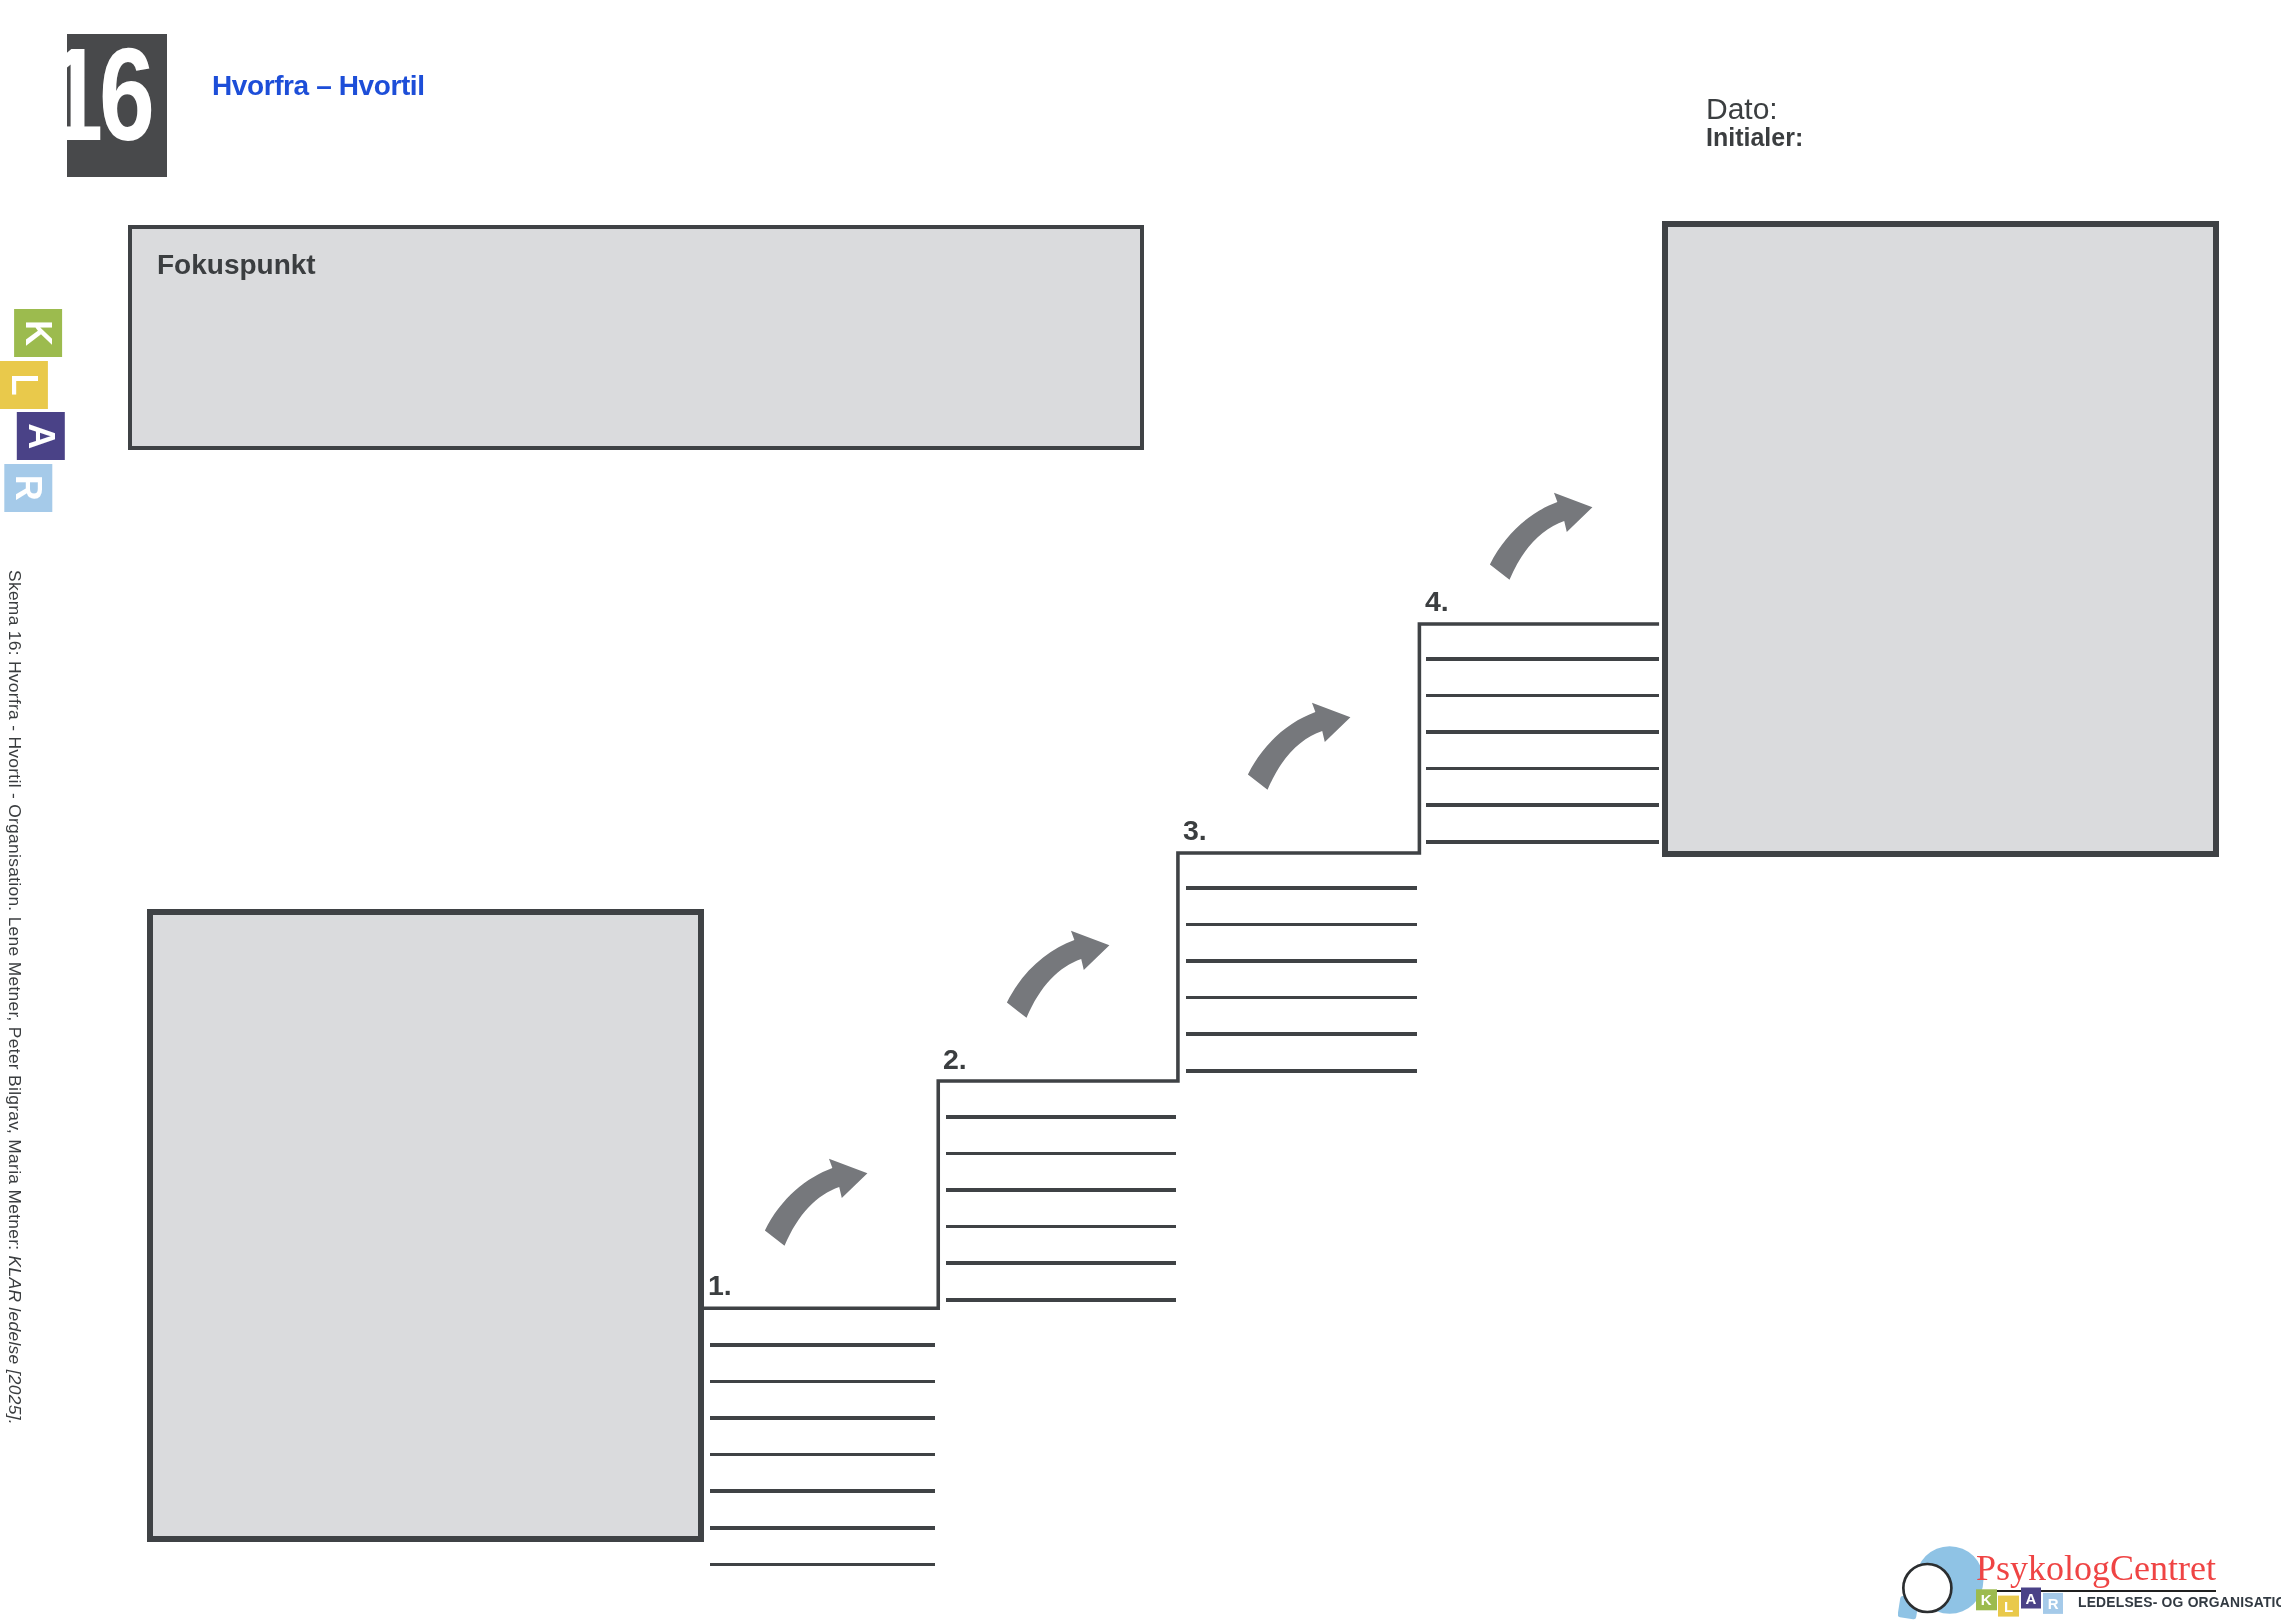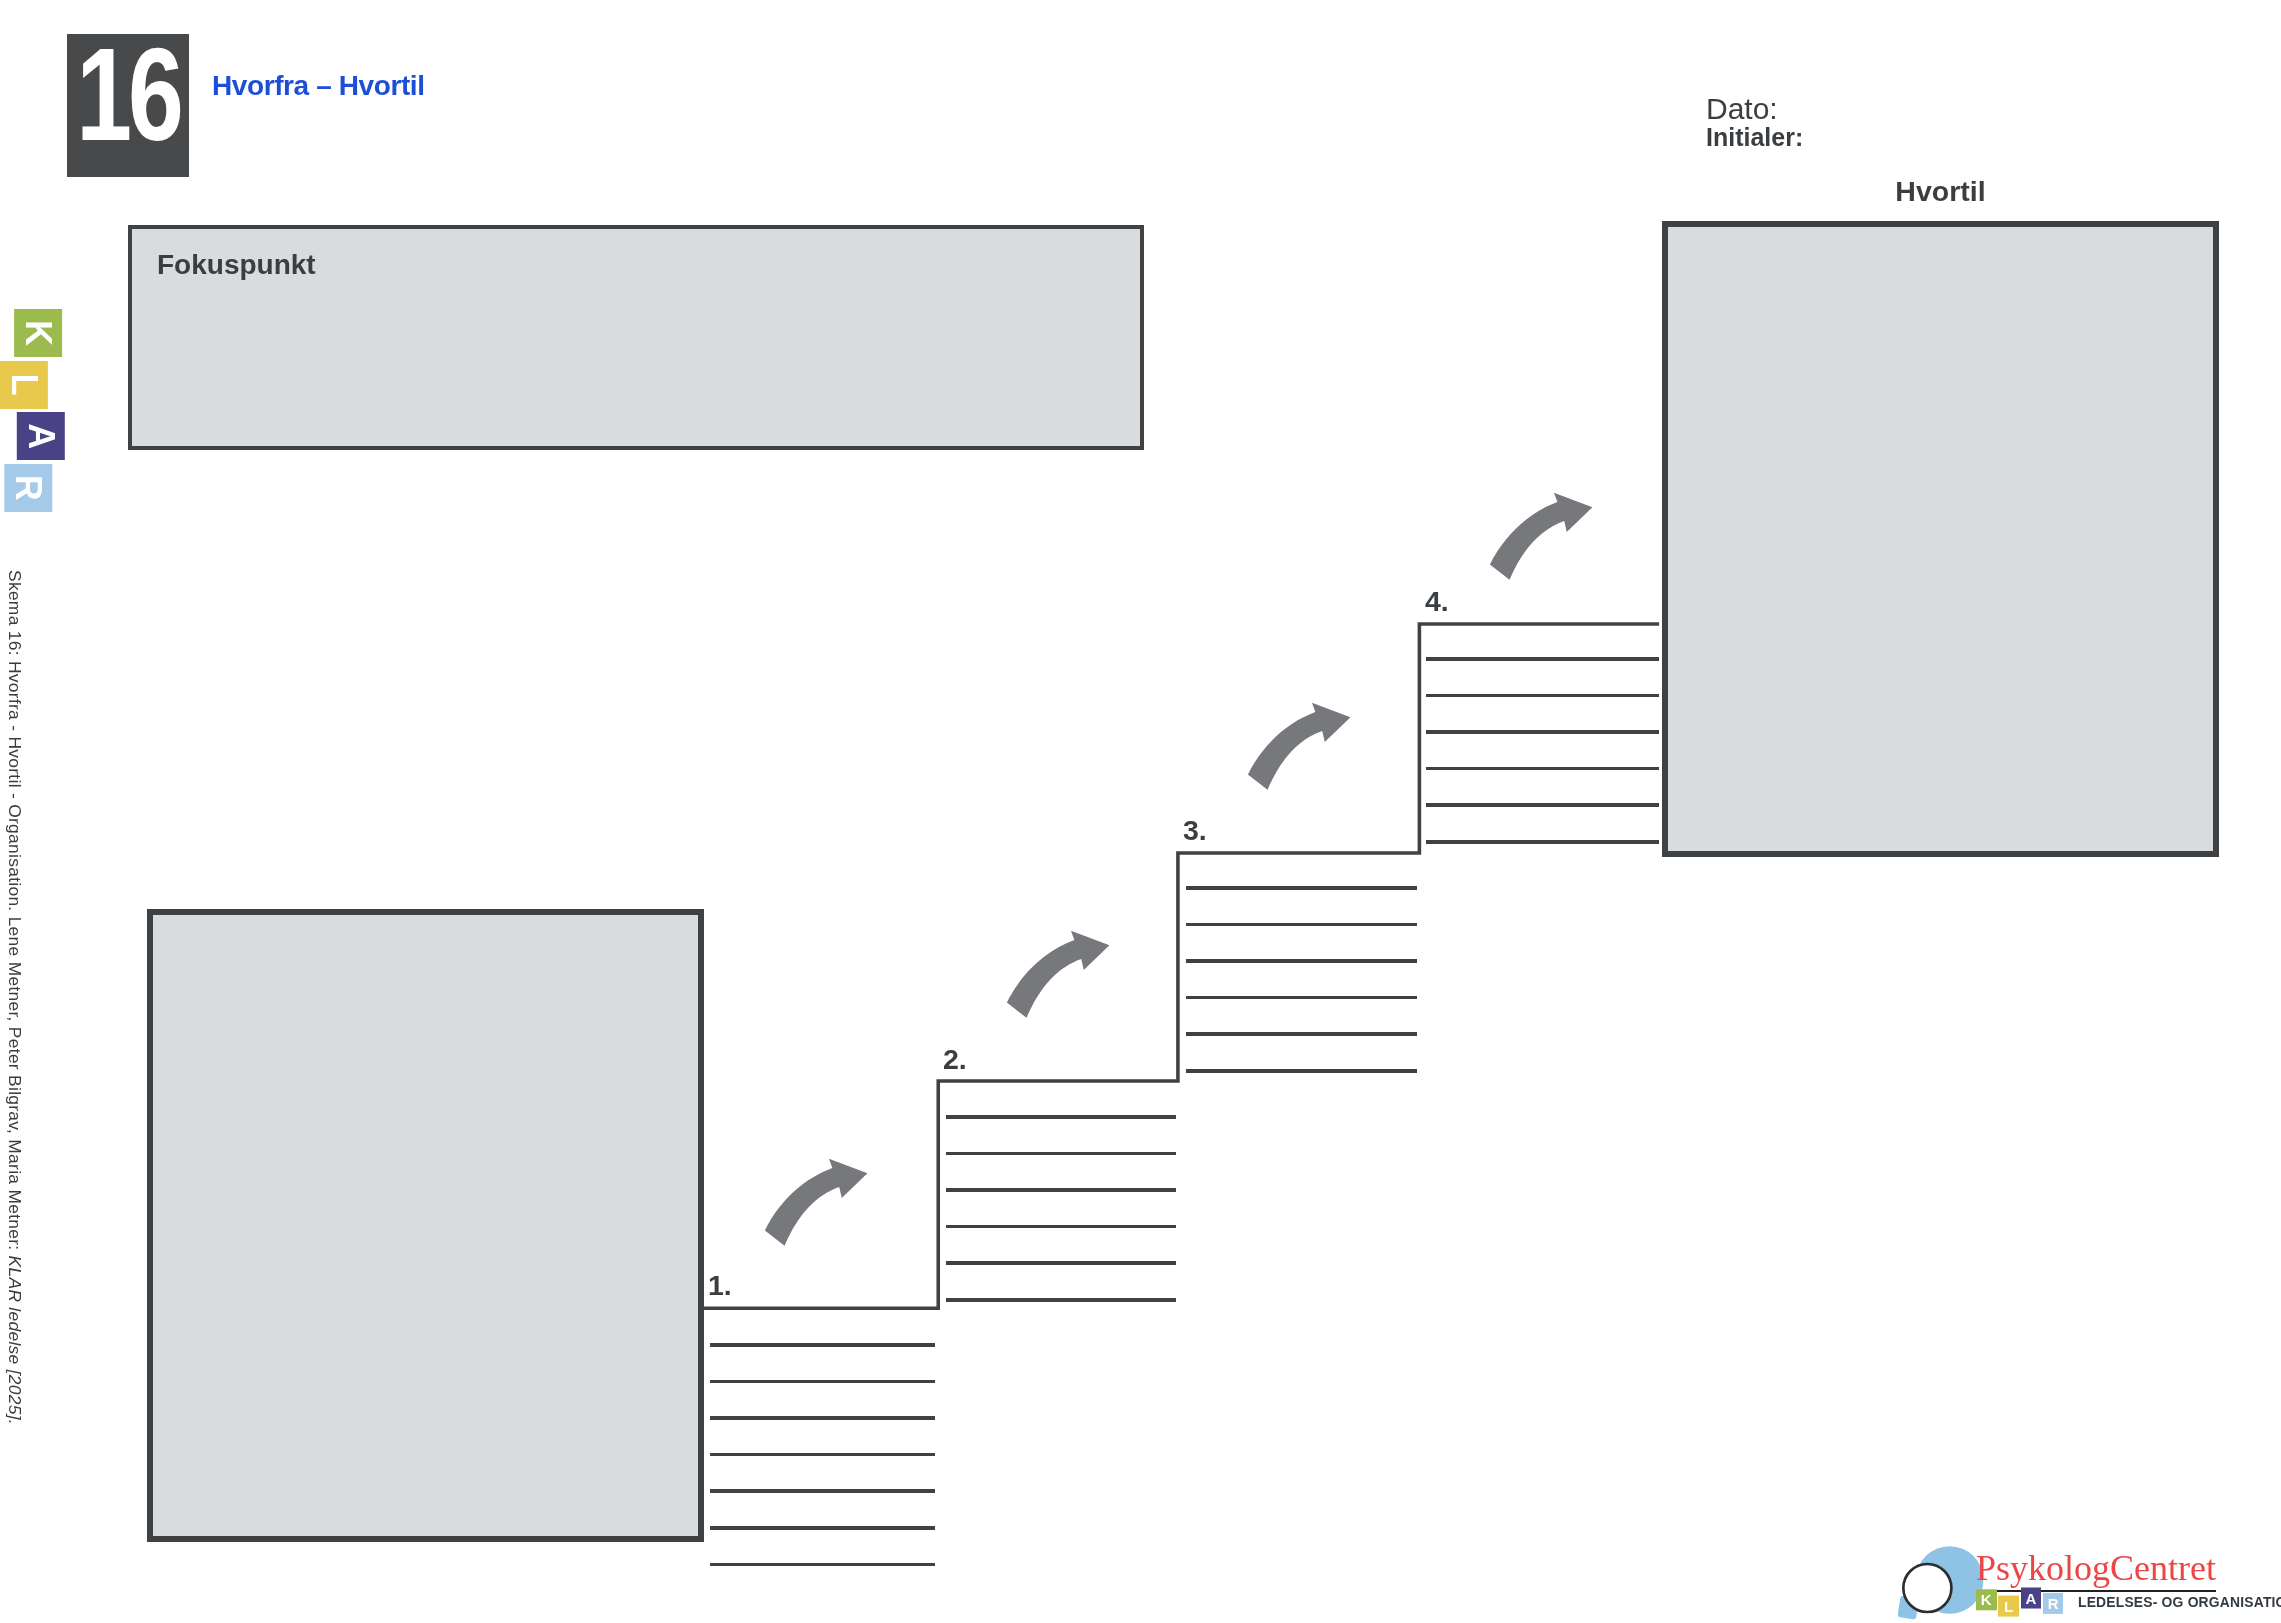--- a/index.html
+++ b/index.html
@@ -3,23 +3,23 @@
 <meta charset="utf-8">
 <style>
   html,body { margin:0; padding:0; background:#ffffff; }
   .page {
     position:relative; width:2281px; height:1624px; background:#ffffff;
     font-family:"Liberation Sans", "DejaVu Sans", sans-serif; overflow:hidden;
     color:#3b3e40;
   }
   
   .numbox {
-    position:absolute; left:67px; top:34px; width:122px; height:143px;
+    position:absolute; left:67px; top:34px; width:100px; height:143px;
     background:#48494b; color:#ffffff;
-    display:flex; align-items:flex-start; justify-content:center;
+    display:flex; align-items:flex-start; justify-content:flex-end;
   }
   .numbox .num {
     font-size:132px; font-weight:bold; line-height:0.92;
     transform:scaleX(0.76); letter-spacing:-5.3px;
   }
   .page-title {
     position:absolute; left:212px; top:70px;
     font-size:28px; font-weight:bold; color:#1d4ed8; letter-spacing:-0.4px;
   }
   .dato-label      { position:absolute; left:1706px; top:92px;  font-size:30px; font-weight:normal; }
@@ -119,21 +119,20 @@
   <div class="page-title">Hvorfra – Hvortil</div>
   <div class="dato-label">Dato:</div>
   <div class="initialer-label">Initialer:</div>
 
   <div class="gbox box-fokuspunkt">
     <div class="box-label-inner">Fokuspunkt</div>
   </div>
 
   <div class="gbox box-hvorfra"></div>
 
-  <div class="hvortil-label">Hvortil</div>
   <div class="gbox box-hvortil"></div>
 
   <svg class="stairs-svg" viewBox="0 0 2560 1822" width="2281" height="1624">
     <polyline points="788,1468 1053,1468 1053,1213 1322,1213 1322,957 1593,957 1593,700 1862,700" fill="none" stroke="#3f4245" stroke-width="4"></polyline>
   </svg>
 
   <div class="step-num n1">1.</div>
   <div class="step-num n2">2.</div>
   <div class="step-num n3">3.</div>
   <div class="step-num n4">4.</div>

